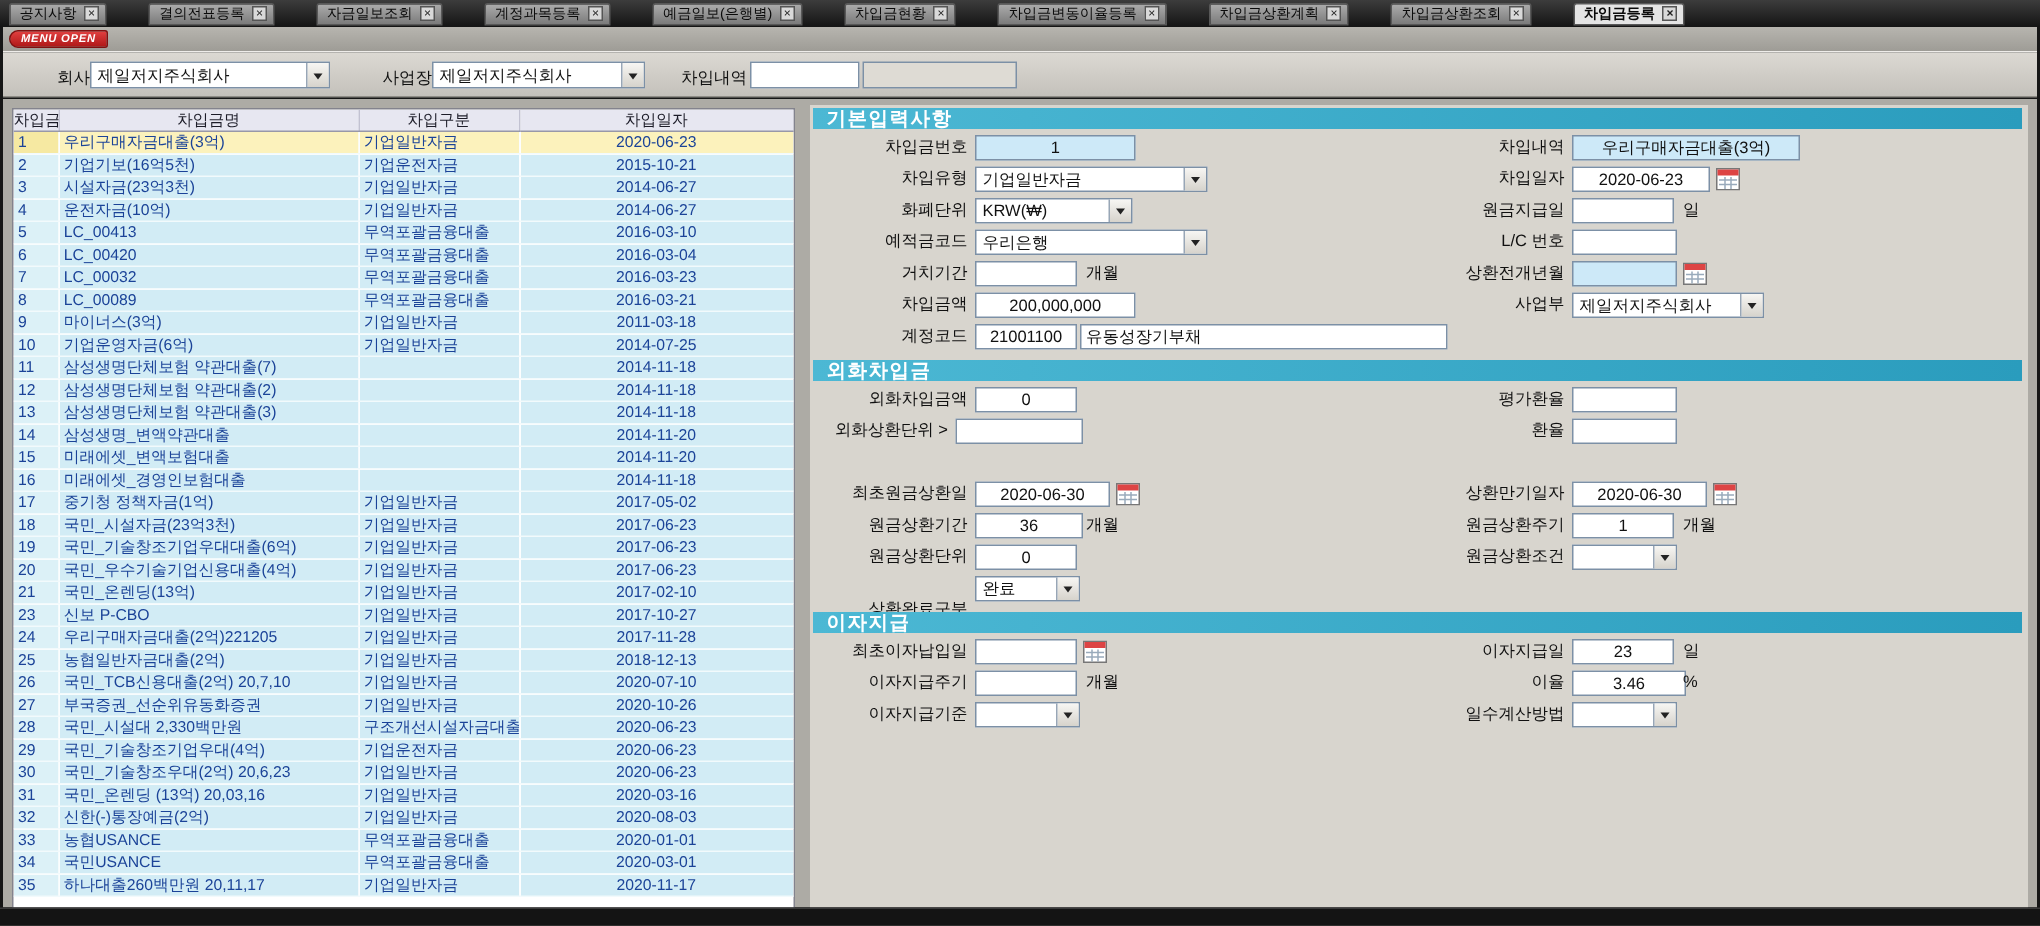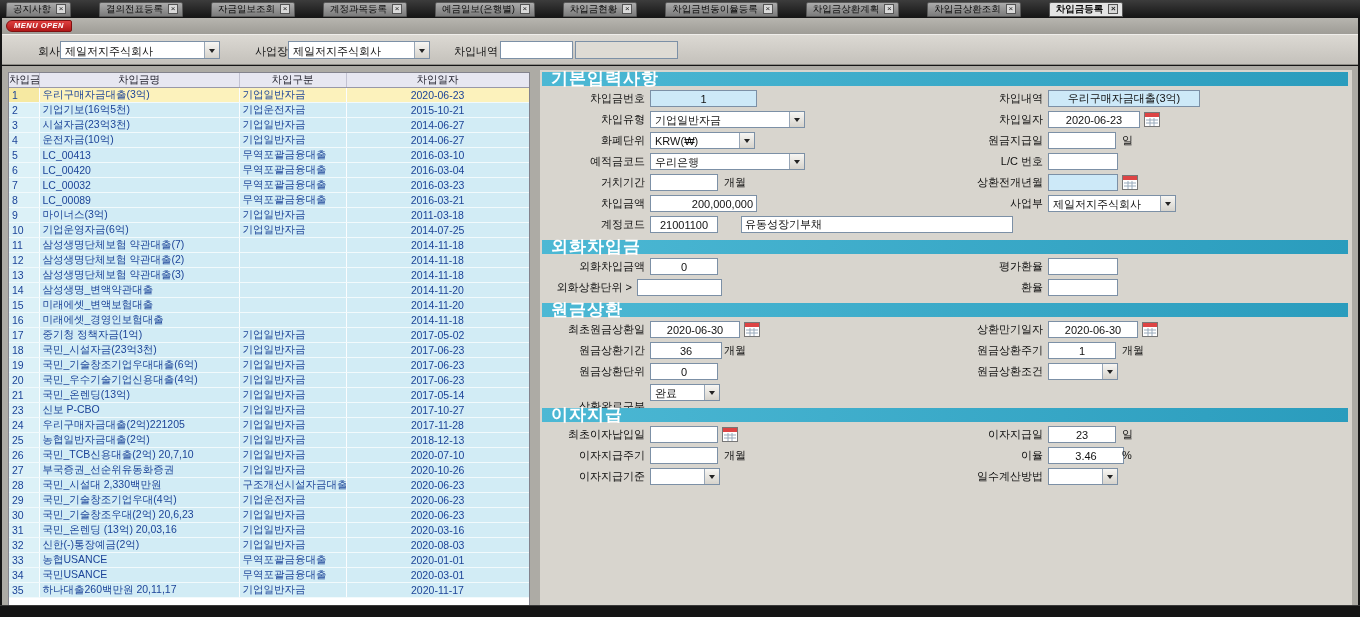--- a/index.html
+++ b/index.html
@@ -27,21 +27,21 @@
   table{border-collapse:collapse;table-layout:fixed;width:520px;}
   th{background:#e7e7f1;font-size:10.5px;font-weight:normal;color:#1c1c28;height:14px;border-right:1px solid #c2c2d2;border-bottom:1px solid #9898a8;white-space:nowrap;overflow:hidden;}
   td{font-size:10.5px;color:#1b4398;height:14.8px;padding:0 3px;border-right:1px solid #fbfdfe;border-bottom:1px solid #f2fafc;background:#d2ecf5;overflow:hidden;white-space:nowrap;}
   td:nth-child(1){background:#dcf1f7;}
   td:nth-child(4){text-align:center;}
   tr.selected td{background:#fcf2bc;}
   tr.selected td:nth-child(1){background:#f6e9a2;}
 
   
   .form-panel{position:absolute;left:540px;top:70px;width:812px;height:535px;background:#d8d5ce;}
-  .sec-hd{position:absolute;left:2px;width:806px;height:14px;background:linear-gradient(90deg,#4cb8d4,#2a9cbd);color:#fff;font-size:17px;font-weight:bold;line-height:14px;padding-left:9px;letter-spacing:1px;}
+  .sec-hd{position:absolute;left:2px;width:806px;height:14px;background:linear-gradient(90deg,#4cb8d4,#2a9cbd);color:#fff;font-size:13px;font-weight:bold;line-height:14px;padding-left:9px;letter-spacing:1px;}
   .lab{position:absolute;font-size:11px;line-height:17px;color:#101010;white-space:nowrap;}
   .ll{left:0;width:105px;text-align:right;}
   .lr{left:300px;width:203px;text-align:right;}
   .inp{position:absolute;height:17px;border:1px solid #7c90a6;background:#fff;font-family:inherit;font-size:11px;color:#111;padding:0 3px;}
   .inp.ctr{text-align:center;}
   .inp.blue{background:#cde9f8;}
   .dd{position:absolute;height:17px;background:#fff;border:1px solid #7c90a6;cursor:default;}
   .dd-text{position:absolute;left:4px;top:1px;right:16px;font-size:11px;line-height:14px;color:#111;white-space:nowrap;overflow:hidden;}
   .dd-btn{position:absolute;top:0;right:0;width:15px;height:15px;background:linear-gradient(#f7f6f3,#d6d3cc);border-left:1px solid #98a6b6;display:flex;align-items:center;justify-content:center;cursor:pointer;}
   .dd-arrow{width:0;height:0;border:3px solid transparent;border-top:4px solid #222;margin-top:4px;}
@@ -288,21 +288,21 @@
             <td>20</td>
             <td>국민_우수기술기업신용대출(4억)</td>
             <td>기업일반자금</td>
             <td>2017-06-23</td>
           </tr>
 
           <tr>
             <td>21</td>
             <td>국민_온렌딩(13억)</td>
             <td>기업일반자금</td>
-            <td>2017-05-14</td>
+            <td>2017-02-10</td>
           </tr>
 
 
           <tr>
             <td>23</td>
             <td>신보 P-CBO</td>
             <td>기업일반자금</td>
             <td>2017-10-27</td>
           </tr>
 
@@ -453,46 +453,45 @@
           <rect x="1" y="1" width="14" height="4" fill="#d44"></rect>
           <g stroke="#9ab" stroke-width="1">
             <line x1="2" y1="8" x2="14" y2="8"></line>
             <line x1="2" y1="11" x2="14" y2="11"></line>
             <line x1="6" y1="6" x2="6" y2="14"></line>
             <line x1="10" y1="6" x2="10" y2="14"></line>
           </g>
         </svg></span>
 
     <span class="lab ll" style="top:125px">차입금액</span>
-    <input class="inp ctr" style="top: 125px; left: 110px; width: 107px; text-align: right;" value="200,000,000">
+    <input class="inp ctr" style="top: 125px; left: 110px; width: 107px;" value="200,000,000">
     <span class="lab lr" style="top:125px">사업부</span>
     <div class="dd" style="top:125px;left:508px;width:128px">
       <span class="dd-text">제일저지주식회사</span>
       <span class="dd-btn">
           <i class="dd-arrow"></i>
         </span>
     </div>
 
     <span class="lab ll" style="top:146px">계정코드</span>
     <input class="inp ctr" style="top: 146px; left: 110px; width: 68px;" value="21001100">
-    <input class="inp" style="top: 146px; left: 180px; width: 272px; margin-left: 21px;" value="유동성장기부채">
+    <input class="inp" style="top: 146px; left: 180px; width: 245px;" value="유동성장기부채">
 
     <div class="sec-hd" style="top:170px">외화차입금</div>
 
     <span class="lab ll" style="top:188px">외화차입금액</span>
     <input class="inp ctr" style="top: 188px; left: 110px; width: 68px;" value="0">
     <span class="lab lr" style="top:188px">평가환율</span>
     <input class="inp" style="top: 188px; left: 508px; width: 70px;" value="">
 
     <span class="lab ll" style="top:209px;width:92px">외화상환단위 &gt;</span>
     <input class="inp" style="top: 209px; left: 97px; width: 85px;" value="">
     <span class="lab lr" style="top:209px">환율</span>
     <input class="inp" style="top: 209px; left: 508px; width: 70px;" value="">
 
-    <div class="sec-hd" style="top:233px">원금상환</div>
 
     <span class="lab ll" style="top:251px">최초원금상환일</span>
     <input class="inp ctr" style="top: 251px; left: 110px; width: 90px;" value="2020-06-30">
     <span class="cal" style="top:252px;left:204px"><svg width="16" height="15" viewBox="0 0 16 15">
           <rect x="0.5" y="0.5" width="15" height="14" fill="#fff" stroke="#777"></rect>
           <rect x="1" y="1" width="14" height="4" fill="#d44"></rect>
           <g stroke="#9ab" stroke-width="1">
             <line x1="2" y1="8" x2="14" y2="8"></line>
             <line x1="2" y1="11" x2="14" y2="11"></line>
             <line x1="6" y1="6" x2="6" y2="14"></line>

